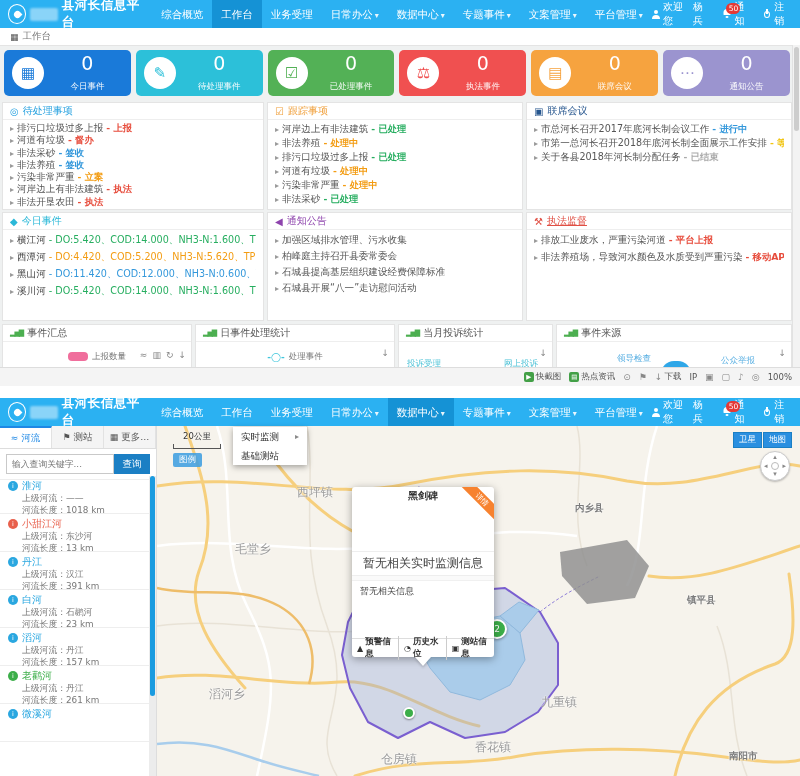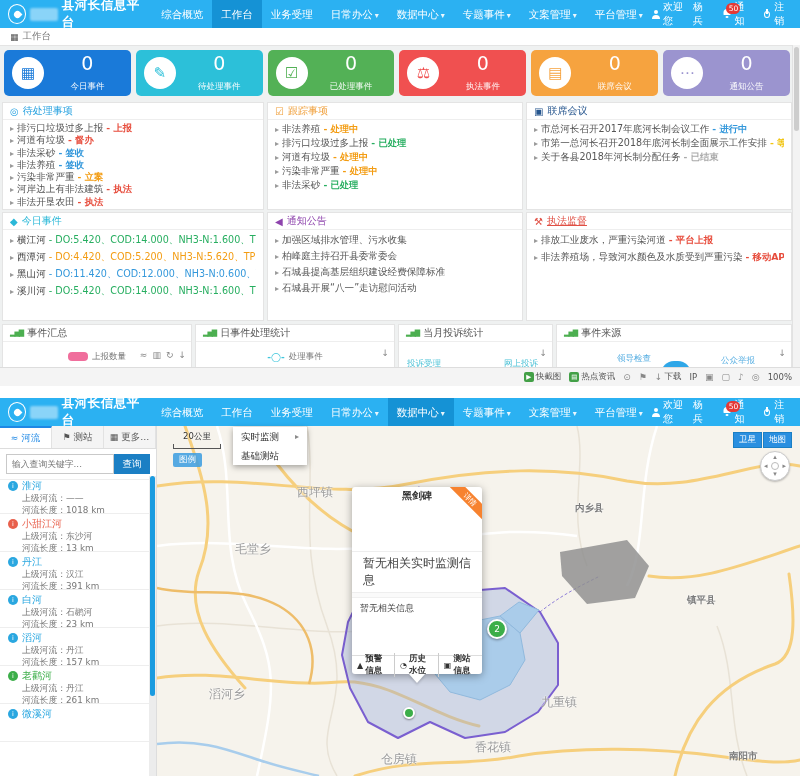--- a/index.html
+++ b/index.html
@@ -115,21 +115,21 @@
   .compass{position:absolute;right:10px;top:25px;width:28px;height:28px;border-radius:50%;background:#fff;border:1px solid #ccc;box-shadow:0 1px 2px rgba(0,0,0,.25);color:#888;cursor:pointer;}
   .ca{position:absolute;font-size:7px;line-height:7px;}
   .ca.up{top:2px;left:50%;transform:translateX(-50%);}
   .ca.dn{bottom:2px;left:50%;transform:translateX(-50%);}
   .ca.lf{left:3px;top:50%;transform:translateY(-50%);}
   .ca.rt{right:3px;top:50%;transform:translateY(-50%);}
   .ccent{position:absolute;left:50%;top:50%;transform:translate(-50%,-50%);width:6px;height:6px;border:1px solid #bbb;border-radius:50%;}
   .ddmenu{position:absolute;left:233px;top:29px;width:74px;background:#fff;box-shadow:0 2px 6px rgba(0,0,0,.35);z-index:60;}
   .dditem{height:19px;line-height:19px;font-size:9.5px;color:#333;padding:0 8px;cursor:pointer;display:flex;justify-content:space-between;align-items:center;}
   .ddarr{font-size:8px;color:#888;}
-  .popup{position:absolute;left:195px;top:61px;width:130px;background:#fff;border-radius:3px;box-shadow:0 2px 8px rgba(0,0,0,.35);z-index:40;}
+  .popup{position:absolute;left:195px;top:61px;width:142px;background:#fff;border-radius:3px;box-shadow:0 2px 8px rgba(0,0,0,.35);z-index:40;}
   .ptt{height:17px;line-height:17px;text-align:center;font-size:10px;font-weight:bold;color:#333;}
   .ribbon{position:absolute;right:0;top:0;width:34px;height:34px;overflow:hidden;border-radius:0 3px 0 0;}
   .ribbon span{position:absolute;display:block;width:52px;transform:rotate(45deg);background:#f7822f;color:#fff;font-size:7.5px;line-height:11px;text-align:center;right:-14px;top:7px;cursor:pointer;}
   .pr1{font-size:12px;color:#444;padding:3px 11px;border-top:1px solid #eee;border-bottom:1px solid #eee;margin-top:47px;}
   .prgap{height:4px;background:#fafafa;border-bottom:1px solid #f0f0f0;}
   .pr2{font-size:9px;color:#444;padding:4px 8px 40px;}
   .pfoot{border-top:1px solid #ddd;height:18px;display:flex;align-items:center;justify-content:center;}
   .plink{display:flex;align-items:center;gap:2px;font-size:8.5px;font-weight:bold;color:#333;padding:0 5px;cursor:pointer;}
   .plink + .plink{border-left:1px solid #ccc;}
   .plic{font-size:8px;}
@@ -238,20 +238,21 @@
           <div class="pitem"><span>非法开垦农田</span><span class="tag" style="color: rgb(231, 76, 60);">- 执法</span></div>
         </div>
     </div>
     <div class="panel p2">
       <div class="ptitle">
           <span style="color: rgb(240, 160, 60);">☑</span>
           <span style="color: rgb(240, 160, 60);">跟踪事项</span>
         </div>
       <div class="pbody lhB">
 
+      <div class="pitem"><span class="blt">▸</span><span>河岸边上有非法建筑</span><span class="tag" style="color: rgb(39, 174, 96);">- 已处理</span></div>
           <div class="pitem"><span class="blt">▸</span><span>非法养殖</span><span class="tag" style="color: rgb(243, 156, 18);">- 处理中</span></div>
           <div class="pitem"><span class="blt">▸</span><span>排污口垃圾过多上报</span><span class="tag" style="color: rgb(39, 174, 96);">- 已处理</span></div>
           <div class="pitem"><span class="blt">▸</span><span>河道有垃圾</span><span class="tag" style="color: rgb(243, 156, 18);">- 处理中</span></div>
           <div class="pitem"><span class="blt">▸</span><span>污染非常严重</span><span class="tag" style="color: rgb(243, 156, 18);">- 处理中</span></div>
           <div class="pitem"><span class="blt">▸</span><span>非法采砂</span><span class="tag" style="color: rgb(39, 174, 96);">- 已处理</span></div>
         </div>
     </div>
     <div class="panel p3">
       <div class="ptitle">
           <span style="color: rgb(40, 87, 143);">▣</span>

